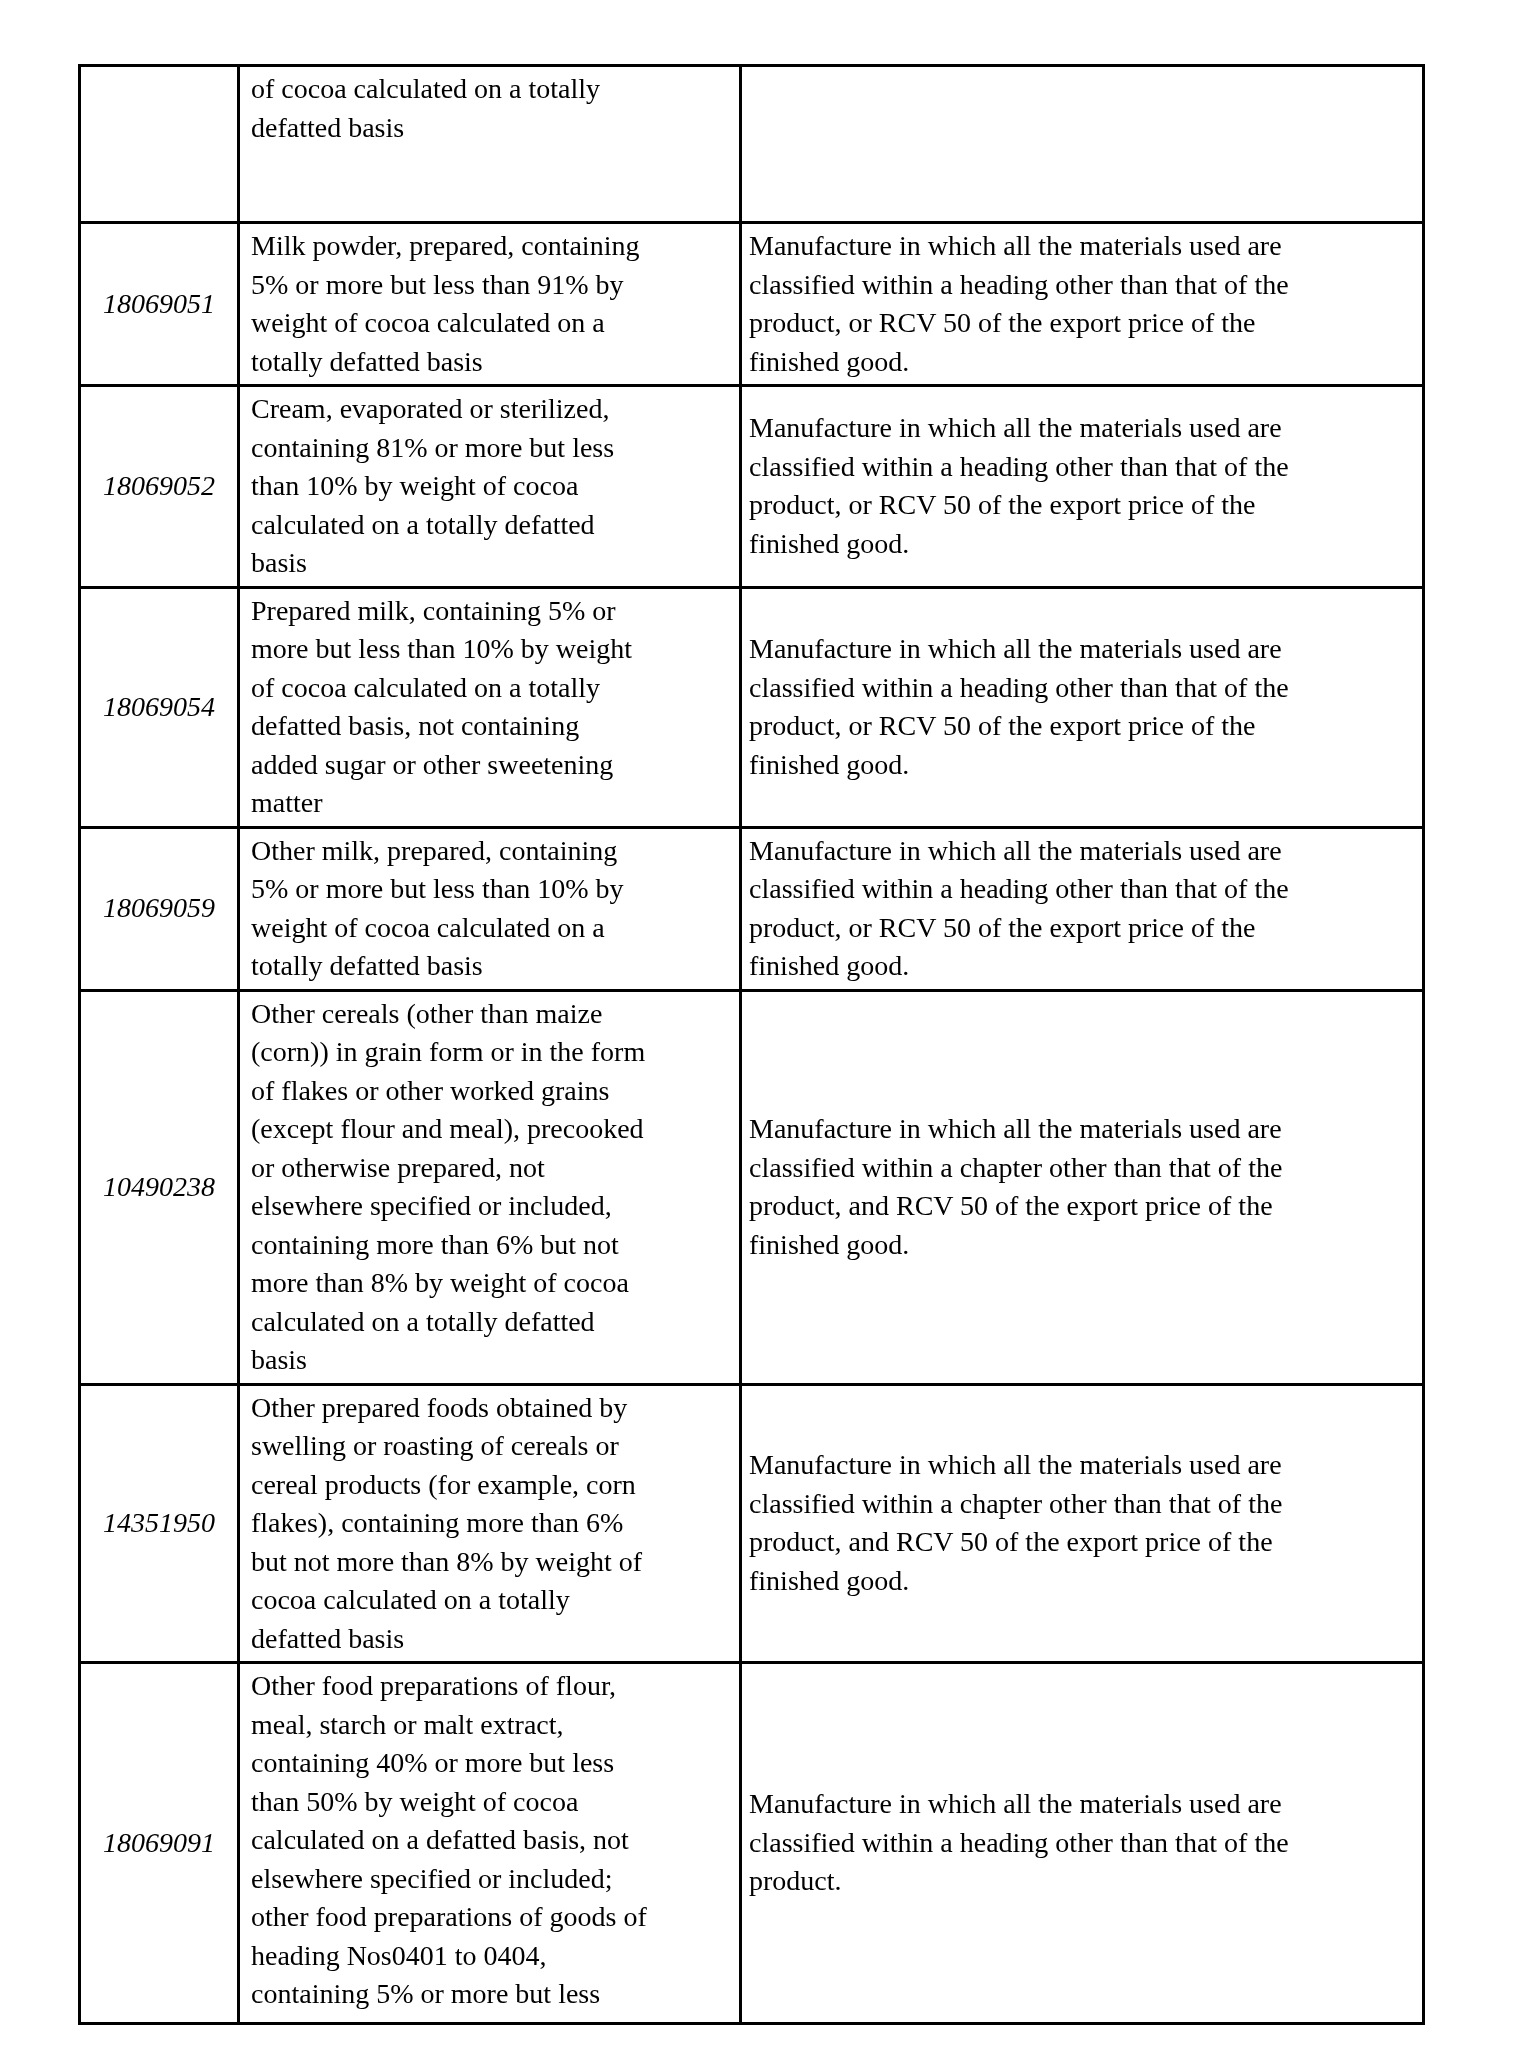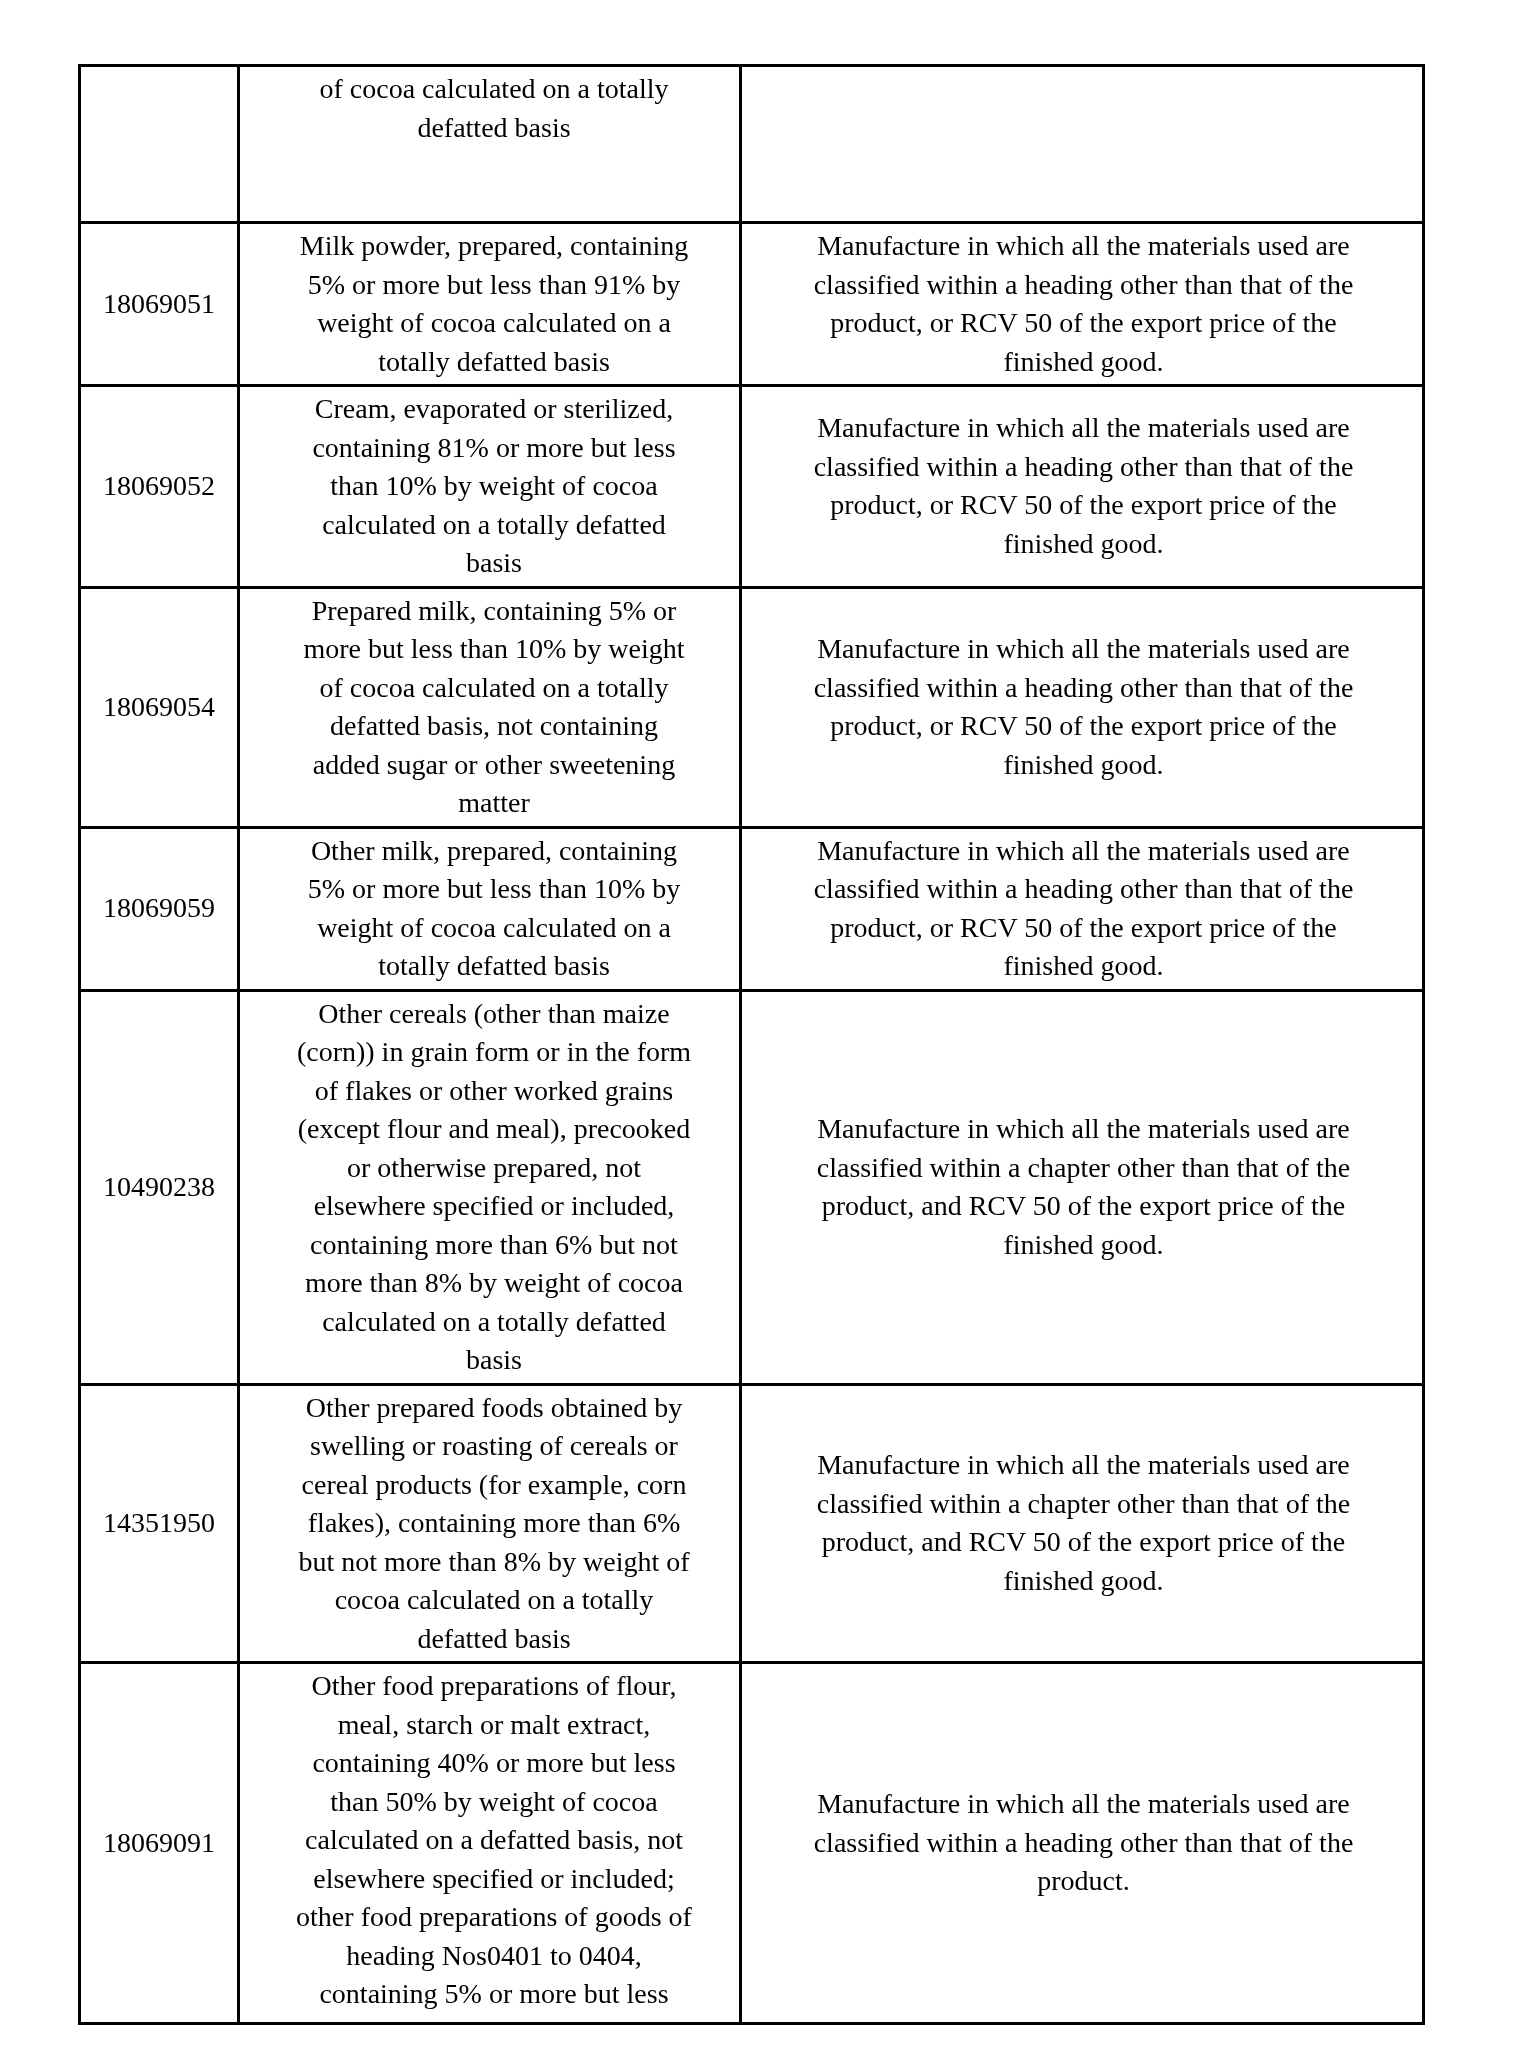--- a/index.html
+++ b/index.html
@@ -24,27 +24,27 @@
     top: 64px;
     border-collapse: collapse;
     table-layout: fixed;
     width: 1344px;
     font-size: 28px;
     line-height: 38.5px;
   }
   table.rules-table td {
     border: 3px solid #000000;
     overflow: hidden;
-    text-align: center;
   }
   td.code-cell {
     width: 159px;
     text-align: center;
     vertical-align: middle;
     padding: 2px 2px;
+    font-style: italic;
   }
   td.desc-cell {
     width: 502px;
     vertical-align: top;
     padding: 3px 2px 3px 11px;
     white-space: pre-line;
   }
   td.rule-cell {
     width: 683px;
     vertical-align: middle;

